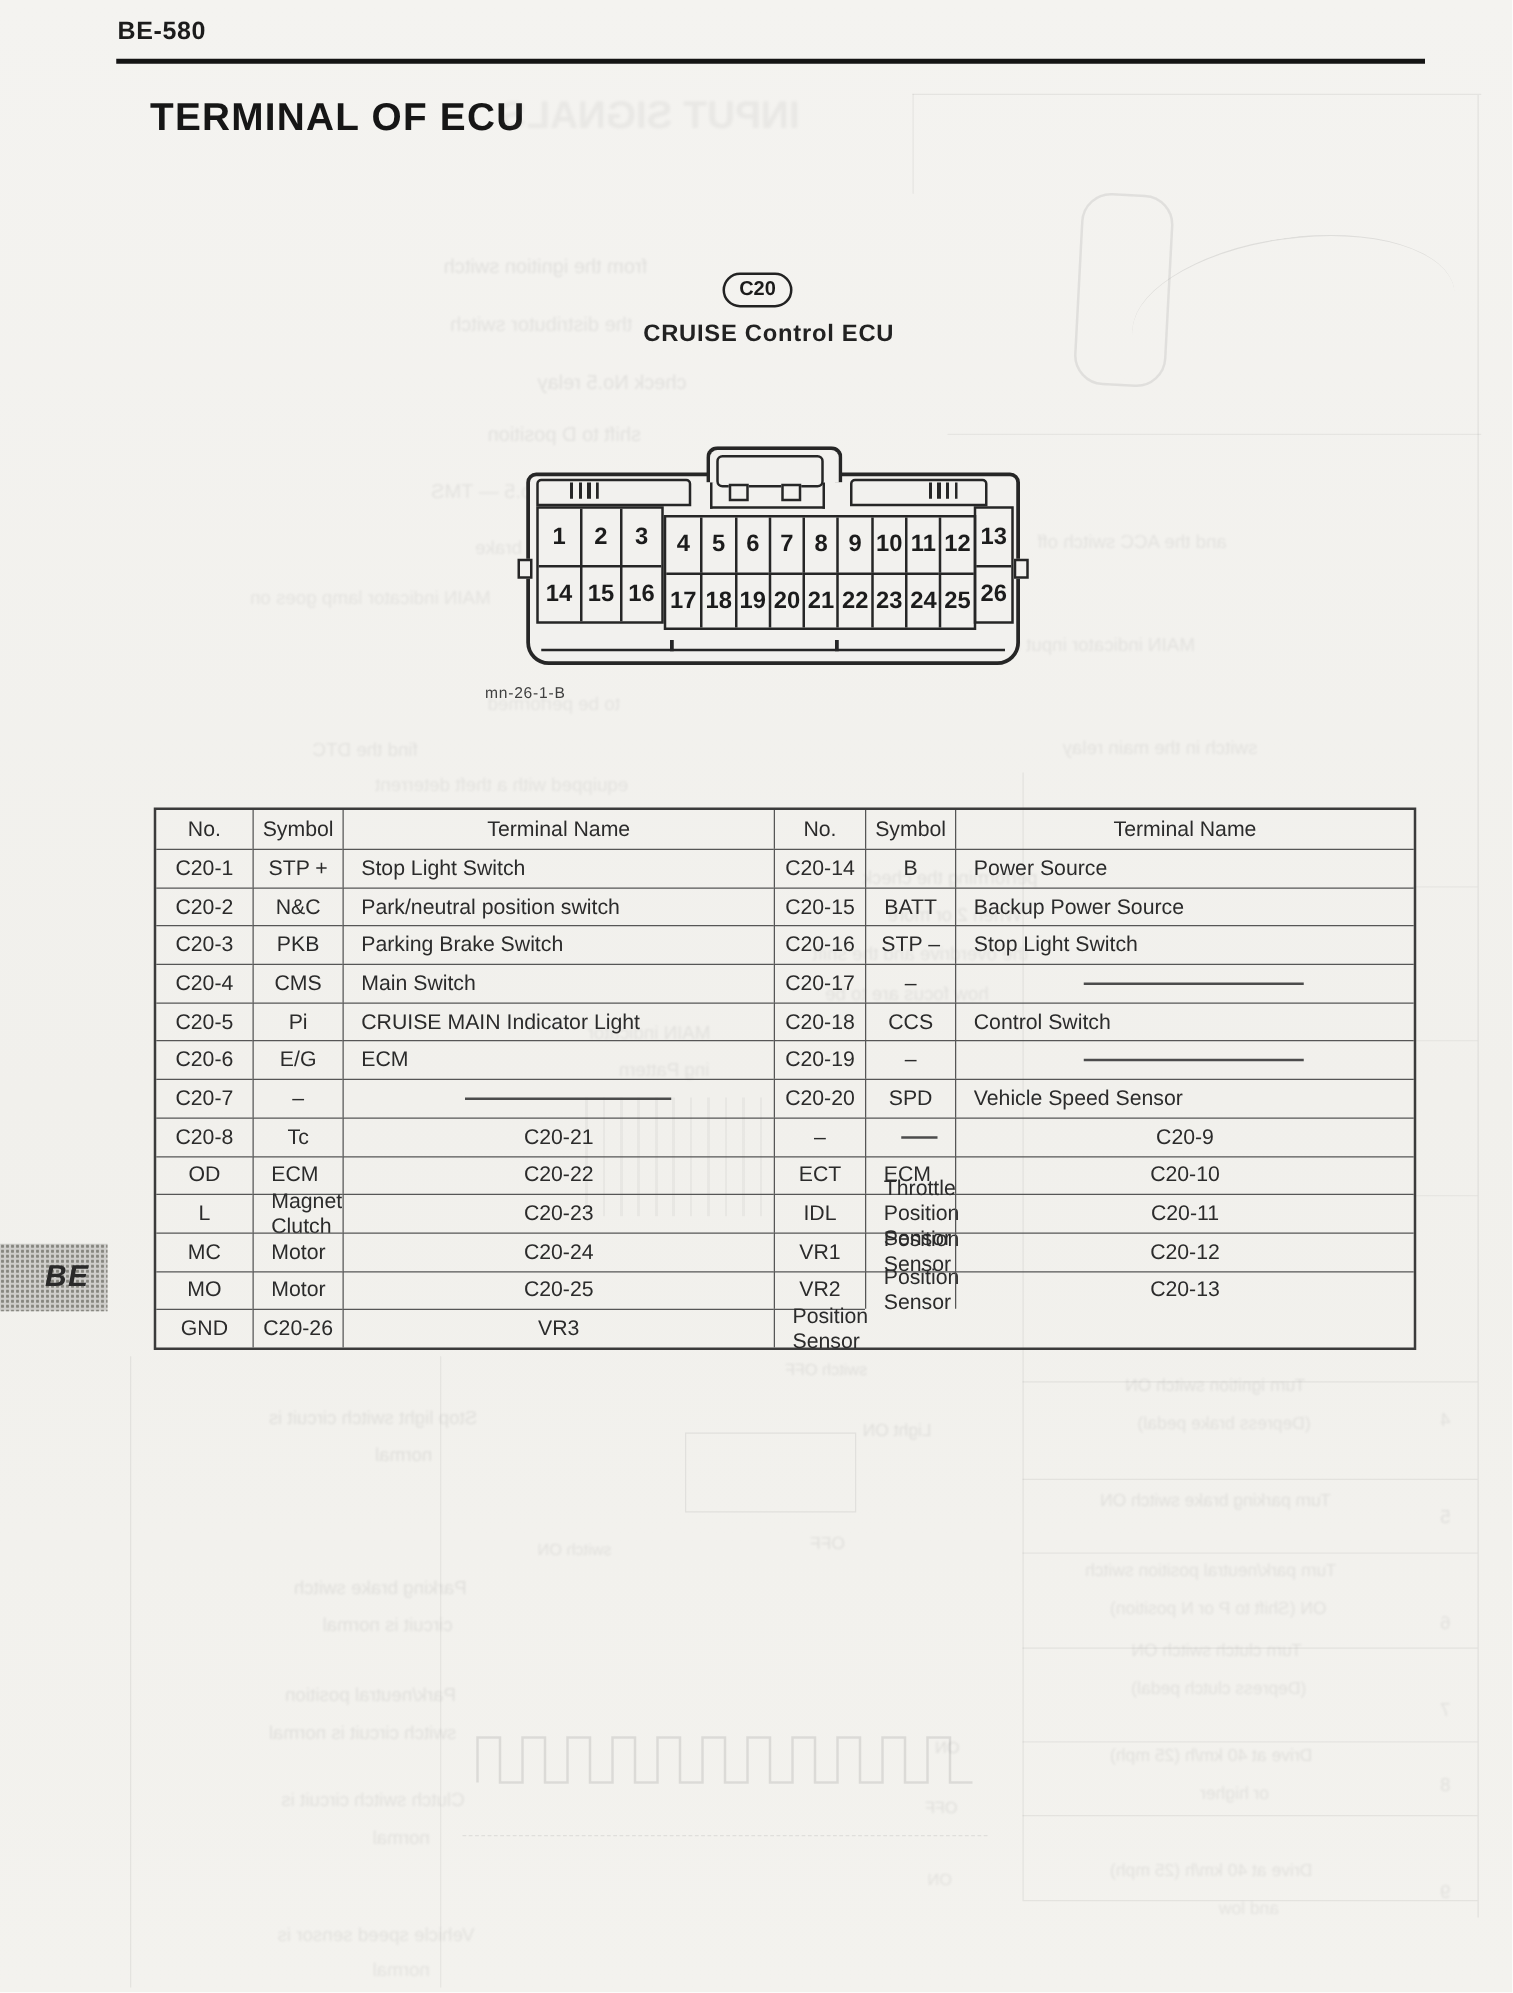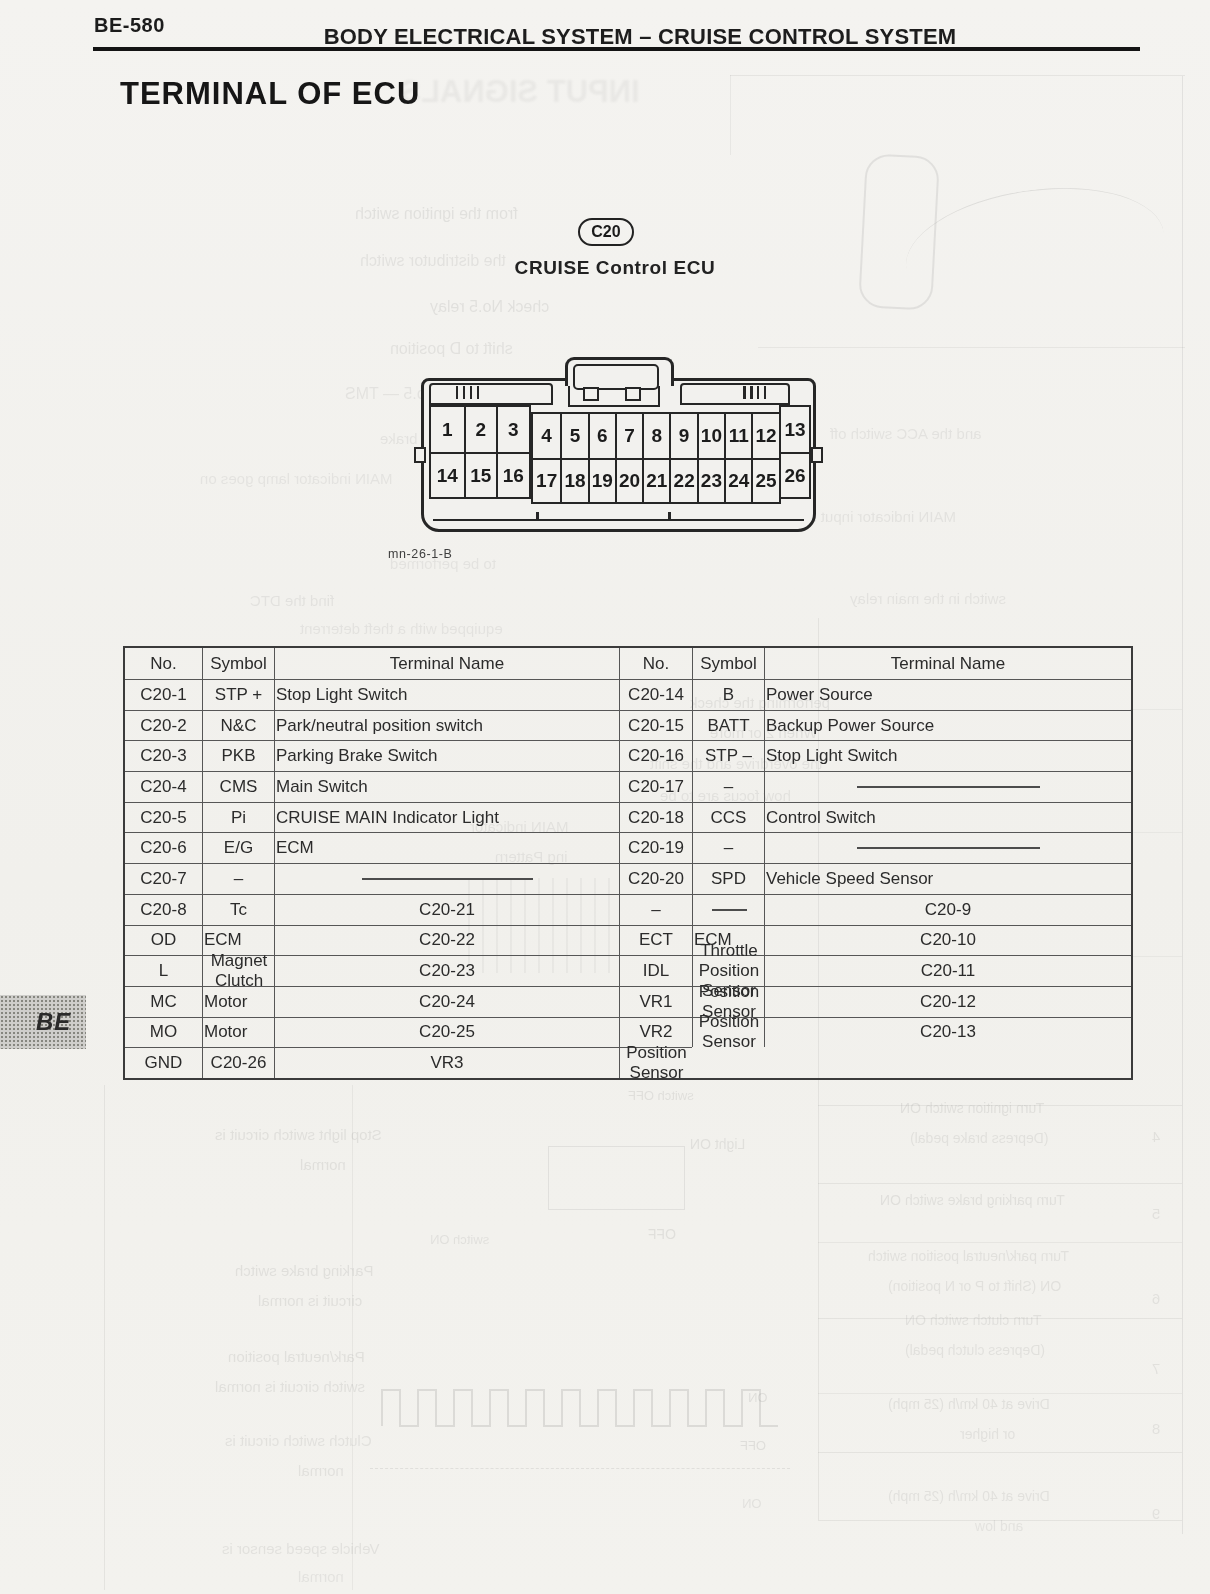--- a/index.html
+++ b/index.html
@@ -52,21 +52,21 @@
   
   .tbl{position:absolute;left:123px;top:646px;display:grid;z-index:5;
        grid-template-columns:77px 72px 345px 73px 72px 367px;
        grid-template-rows:31px repeat(13,30.7px);
        border:2.5px solid #3b3b3b;}
   .tbl .cell{display:flex;align-items:center;justify-content:center;font-size:17px;color:#2b2b2b;
        border-left:1.5px solid #565656;border-top:1.5px solid #565656;background:transparent;}
   .tbl .cell:nth-child(6n+1){border-left:none;}
   .tbl .cell:nth-child(-n+6){border-top:none;}
   .tbl .th{font-size:17px;color:#2b2b2b;text-align:right;}
-  .tbl .c-name{justify-content:flex-start;padding-left:1px;text-align:center;}
+  .tbl .c-name{justify-content:flex-start;padding-left:14px;}
   .blankline{width:50%;height:2px;background:#4c4c4c;margin:0 auto;}
   .tbl .c-name .blankline{margin-left:auto;margin-right:auto;}
 
   
   .betab{position:absolute;left:0;top:995px;width:86px;height:54px;background-color:#cfcecb;
        background-image:radial-gradient(#86867f 1.1px, transparent 1.3px);background-size:4px 4px;
        display:flex;align-items:center;z-index:6;}
   .betab span{margin-left:36px;font-size:24px;font-weight:bold;color:#2a2a2a;letter-spacing:1px;font-style:italic;}
 
   
@@ -164,21 +164,20 @@
   <div class="gbox" style="left:548px;top:1146px;width:135px;height:62px;"></div>
   <div class="garc" style="left:905px;top:190px;"></div>
   <div class="gpill" style="left:862px;top:155px;"></div>
   <div class="gcomb"></div>
   <div class="gdash"></div>
   <svg class="gwave" width="412" height="52" viewBox="0 0 412 52">
     <path d="M4 46 L4 10 L22 10 L22 46 L40 46 L40 10 L58 10 L58 46 L76 46 L76 10 L94 10 L94 46 L112 46 L112 10 L130 10 L130 46 L148 46 L148 10 L166 10 L166 46 L184 46 L184 10 L202 10 L202 46 L220 46 L220 10 L238 10 L238 46 L256 46 L256 10 L274 10 L274 46 L292 46 L292 10 L310 10 L310 46 L328 46 L328 10 L346 10 L346 46 L364 46 L364 10 L382 10 L382 46 L400 46" fill="none" stroke="rgba(100,100,100,0.16)" stroke-width="2"></path>
   </svg>
 
   <div class="code">BE-580</div>
-  <div class="hdr">BODY ELECTRICAL SYSTEM – CRUISE CONTROL SYSTEM</div>
   <div class="rule"></div>
   <div class="title">TERMINAL OF ECU</div>
 
   <div class="c20">C20</div>
   <div class="ecuname">CRUISE Control ECU</div>
 
   <div class="connector">
     <div class="cbody">
       <div class="housing"></div>
       <div class="shoulder sh-l"></div>

